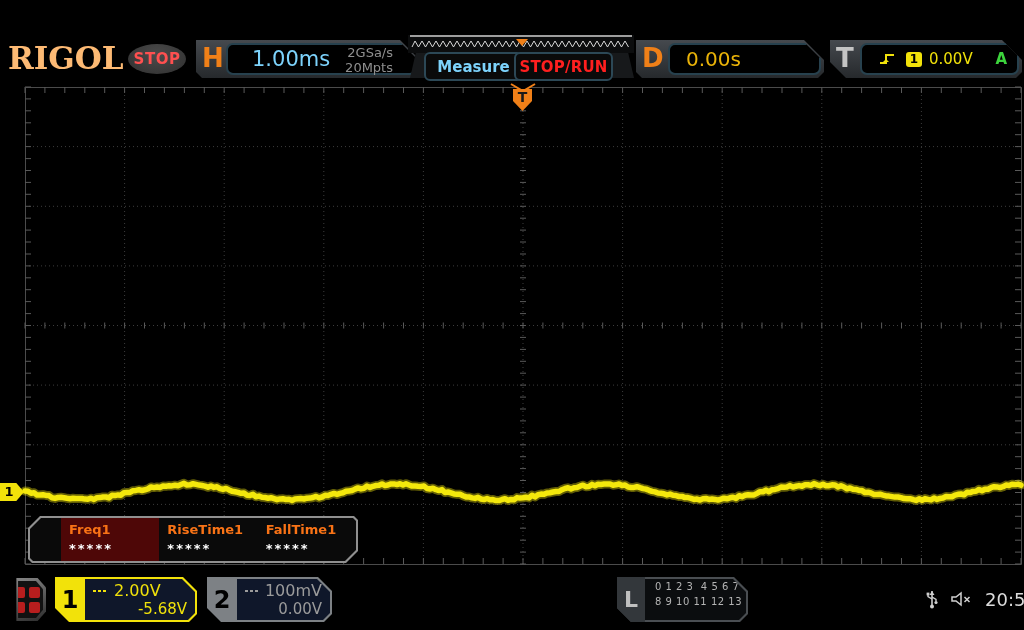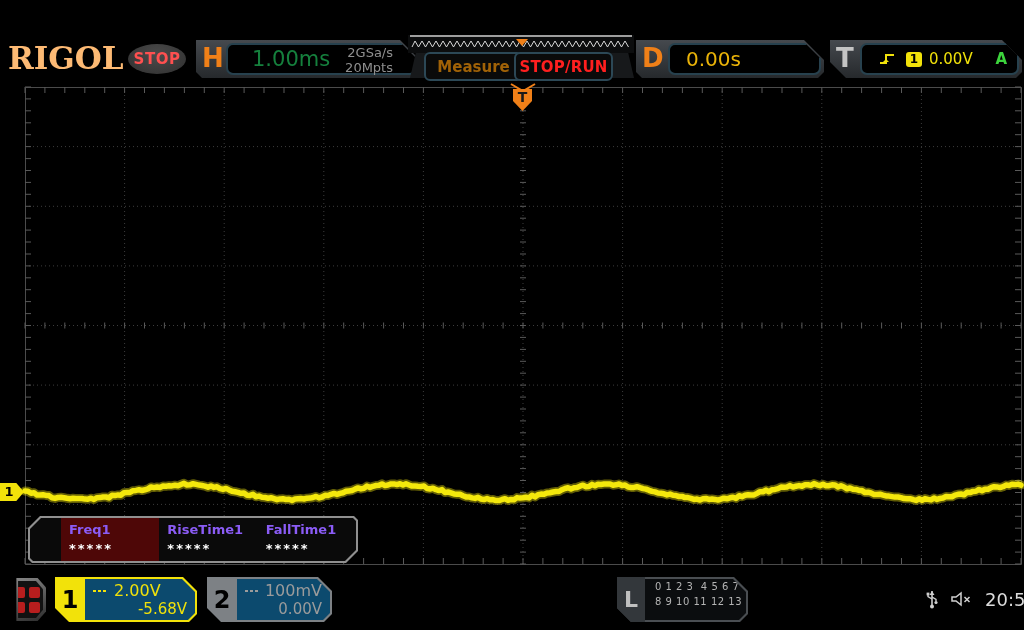--- a/index.html
+++ b/index.html
@@ -27,74 +27,74 @@
   .dblock{left:636px;top:40px;width:188px;height:38px;}
   .tblock{left:830px;top:40px;width:192px;height:38px;}
   .blockletter{position:absolute;left:6px;top:3px;font-size:26px;font-weight:bold;color:#f08018;}
   .tblock .blockletter{color:#c4c4c4;}
   .panel{position:absolute;top:3px;bottom:3px;background:#000;border:2px solid #27414e;border-radius:7px;
          display:flex;align-items:center;
          clip-path:polygon(0 0,calc(100% - 16px) 0,100% 16px,100% 100%,0 100%);}
   .hblock .panel{left:30px;right:3px;}
   .dblock .panel{left:32px;right:3px;}
   .tblock .panel{left:30px;right:3px;clip-path:none;}
-  .timebase{color:#15803d;font-size:21px;margin-left:24px;}
+  .timebase{color:#7dd3fc;font-size:21px;margin-left:24px;}
   .srmem{position:absolute;right:22px;top:1px;text-align:right;color:#8f8f8f;font-size:13px;line-height:1.15;}
   .delayval{color:#eab308;font-size:20px;margin-left:16px;}
 
   .trig-src{display:inline-flex;align-items:center;justify-content:center;width:16px;height:15px;
             background:#f2e20a;color:#000;border-radius:3px;font-size:12px;font-weight:bold;margin:0 7px 0 10px;}
   .trig-level{color:#f0e10a;font-size:15px;}
   .trig-mode{position:absolute;right:10px;color:#3cd43c;font-size:15px;font-weight:bold;}
   .edge-icon{margin-left:16px;}
 
   .prevtab{left:410px;top:52px;width:224px;height:26px;background:#17191b;
            clip-path:polygon(6px 0,calc(100% - 6px) 0,100% 100%,0 100%);}
   .prevstrip{left:408px;top:35px;width:226px;height:18px;background:#0c0d0e;}
 
   .hdrbtn{top:52px;width:95px;height:25px;background:#0a0a0a;border:2px solid #2c4856;border-radius:6px;
           display:flex;align-items:center;justify-content:center;font-size:15px;font-weight:bold;}
-  .btn-measure{left:424px;color:#a16207;}
+  .btn-measure{left:424px;color:#7dd3fc;}
   .btn-stoprun{left:514px;color:#ff1f1f;letter-spacing:.2px;}
 
   
   .trigflag{left:513px;top:89px;width:19px;height:22px;background:#f08018;
             clip-path:polygon(0 0,100% 0,100% 55%,50% 100%,0 55%);
             color:#1a1a1a;font-size:14px;font-weight:bold;text-align:center;line-height:16px;}
   .chmark{left:0px;top:483px;width:24px;height:18px;background:#f2e20a;
           clip-path:polygon(0 0,68% 0,100% 50%,68% 100%,0 100%);
           color:#000;font-size:13px;font-weight:bold;text-align:center;line-height:18px;
           padding-right:6px;box-sizing:border-box;}
 
   
   .measbox{left:28px;top:516px;width:330px;height:47px;background:#909090;
            clip-path:polygon(12px 0,calc(100% - 4px) 0,100% 4px,100% calc(100% - 12px),calc(100% - 12px) 100%,4px 100%,0 calc(100% - 4px),0 12px);}
   .measinner{position:absolute;left:2px;top:2px;right:2px;bottom:2px;background:#0a0a0a;
            clip-path:polygon(11px 0,calc(100% - 3px) 0,100% 3px,100% calc(100% - 11px),calc(100% - 11px) 100%,3px 100%,0 calc(100% - 3px),0 11px);
            display:flex;padding-left:31px;box-sizing:border-box;}
   .meascell{width:99px;padding:4px 0 0 8px;box-sizing:border-box;display:flex;flex-direction:column;justify-content:space-between;padding-bottom:5px;}
   .meascell.hl{background:#4e0707;}
-  .measlabel{color:#8b5cf6;font-size:13px;font-weight:bold;}
+  .measlabel{color:#f97316;font-size:13px;font-weight:bold;}
   .measval{color:#fff;font-size:13px;font-weight:bold;letter-spacing:2px;}
 
   
   .menoct{left:8px;top:578px;width:38px;height:43px;
           clip-path:polygon(22% 0,78% 0,100% 22%,100% 78%,78% 100%,22% 100%);
           background:linear-gradient(160deg,#8a8a8a,#2c2c2c);}
   .menoct .inner{position:absolute;left:3px;top:3px;right:3px;bottom:3px;background:#111;
           clip-path:polygon(22% 0,78% 0,100% 22%,100% 78%,78% 100%,22% 100%);
           display:grid;grid-template-columns:11px 11px;grid-template-rows:11px 11px;gap:4px;place-content:center;}
   .menoct .sq{background:#b81e1e;border-radius:2px;}
 
   .chblock{top:577px;height:45px;clip-path:polygon(0 0,calc(100% - 14px) 0,100% 14px,100% calc(100% - 8px),calc(100% - 8px) 100%,14px 100%,0 calc(100% - 14px));}
   .ch1{left:55px;width:142px;background:#f2e20a;}
   .ch2{left:207px;width:125px;background:#7d8185;}
   .chtab{position:absolute;left:0;top:0;bottom:0;width:30px;color:#000;font-size:24px;font-weight:bold;
          display:flex;align-items:center;justify-content:center;}
-  .chinner{position:absolute;left:30px;top:2px;right:2px;bottom:2px;background:#0c4a6e;
+  .chinner{position:absolute;left:30px;top:2px;right:2px;bottom:2px;background:#0f172a;
          clip-path:polygon(0 0,calc(100% - 13px) 0,100% 13px,100% calc(100% - 7px),calc(100% - 7px) 100%,0 100%);
          display:flex;flex-direction:column;justify-content:space-between;padding:2px 8px 3px 8px;box-sizing:border-box;}
   .chrow1{display:flex;align-items:center;gap:6px;font-size:16px;}
   .chrow2{text-align:right;font-size:15px;}
   .ch1 .chrow1,.ch1 .chrow2{color:#f0e10a;}
   .ch2 .chrow1,.ch2 .chrow2{color:#9b9b9b;}
   .coupl{display:inline-block;width:15px;}
   .coupl .t{height:2px;background:currentColor;margin-bottom:3px;}
   .coupl .b{height:2px;background:repeating-linear-gradient(90deg,currentColor 0 3px,transparent 3px 5px);}
 

